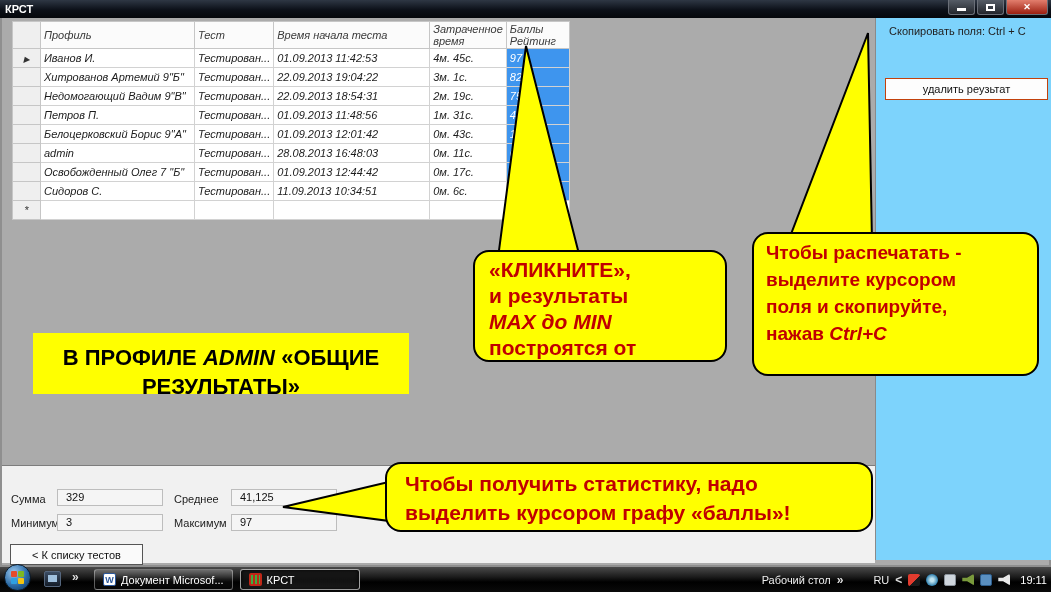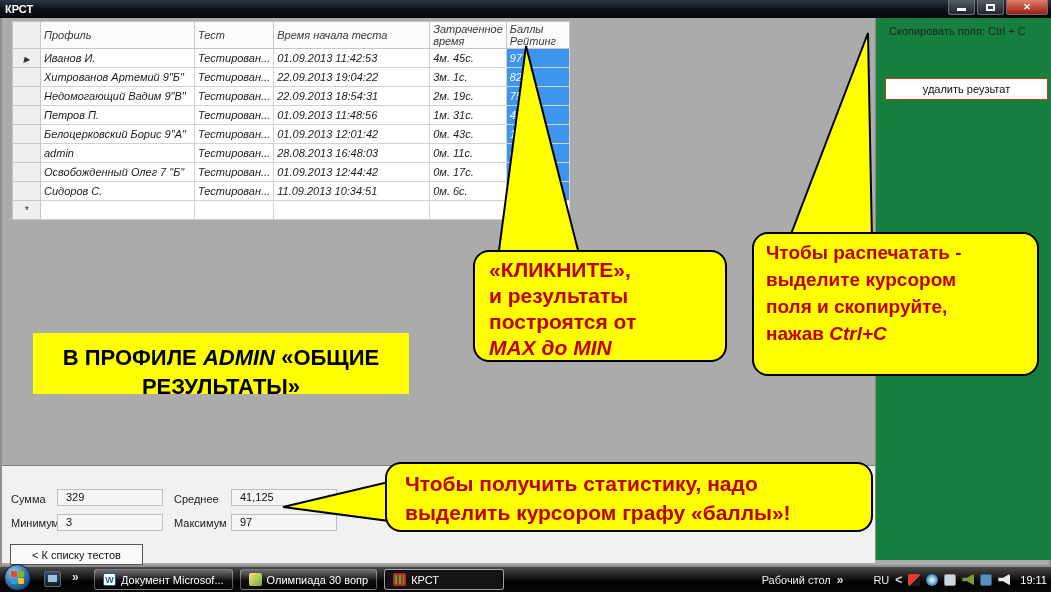--- a/index.html
+++ b/index.html
@@ -27,21 +27,21 @@
           color:#1c1c1c; text-align:left; padding:1px 3px; overflow:hidden; white-space:nowrap; height:19px;font-style:italic; }
   .grid th { background:#fbfbfb; border-color:#c6c6c6; color:#3a3a3a; line-height:12px;
              vertical-align:middle; white-space:normal; }
   .grid td.row-marker, .grid th.row-marker { background:#efefef; border-color:#c6c6c6;
              text-align:center; color:#333; }
   .grid td.score-sel { background:#3e95ee; color:#fff; }
   .mk { font-size:8px; }
 
   
   .right-panel { position:absolute; left:873px; top:18px; width:176px; height:542px;
-                 background:#15803d; border-left:1px solid #8a8a8a; }
+                 background:#7dd3fc; border-left:1px solid #8a8a8a; }
   .copy-hint { position:absolute; left:13px; top:7px; font-size:11px; color:#222; }
   .delete-btn { position:absolute; left:9px; top:60px; width:163px; height:22px;
                 background:#fdfdfd; border:1px solid #c2410c; font-size:11px; color:#111;text-align:center; }
 
   
   .stats-panel { position:absolute; left:0; top:465px; width:873px; height:98px;
                  background:#f1f1f1; border-top:1px solid #7d7d7d; }
   .stat-label { position:absolute; font-size:11px; color:#222; }
   .stat-field { position:absolute; width:106px; height:17px; background:#f5f5f5;
                 border:1px solid #bdbdbd; font-size:11px; color:#111; line-height:15px; padding-left:8px; }
@@ -239,22 +239,22 @@
 
   <svg class="tails" viewBox="0 0 1051 592">
     <polygon points="526,46 498,258 580,258" fill="#ffff00" stroke="#000" stroke-width="2"></polygon>
     <polygon points="868,33 788,242 872,242" fill="#ffff00" stroke="#000" stroke-width="2"></polygon>
     <polygon points="283,507 397,480 397,522" fill="#ffff00" stroke="#000" stroke-width="2"></polygon>
   </svg>
 
   <div class="callout co-sort">
     <span class="ln">«КЛИКНИТЕ»,</span>
     <span class="ln">и результаты</span>
+    <span class="ln it">MAX  до  MIN</span>
     <span class="ln">построятся от</span>
-    <span class="ln it">MAX  до  MIN</span>
   </div>
 
   <div class="callout co-print">
     <span class="ln">Чтобы распечатать  -</span>
     <span class="ln">выделите курсором</span>
     <span class="ln">поля  и скопируйте,</span>
     <span class="ln"><span>нажав </span><span class="it">Ctrl+C</span></span>
   </div>
 
   <div class="callout co-stats">
@@ -275,24 +275,20 @@
         <span style="background:#2f9fe0"></span>
           <span style="background:#f5c40f"></span>
       </div>
     </div>
     <div class="ql-icon"></div>
     <span class="chev chev-ql">»</span>
     <div class="taskbtns">
         <div class="taskbtn">
           <span class="tb-icon icon-word">W</span>
           <span>Документ Microsof...</span>
-        </div>
-        <div class="taskbtn">
-          <span class="tb-icon icon-pres"></span>
-          <span>Олимпиада 30 вопр</span>
         </div>
         <div class="taskbtn active">
           <span class="tb-icon icon-krst"></span>
           <span>КРСТ</span>
         </div>
       </div>
     <div class="tray">
       <span class="tray-label">Рабочий стол</span>
       <span class="chev">»</span>
       <span class="tray-label" style="font-weight:normal">RU</span>

